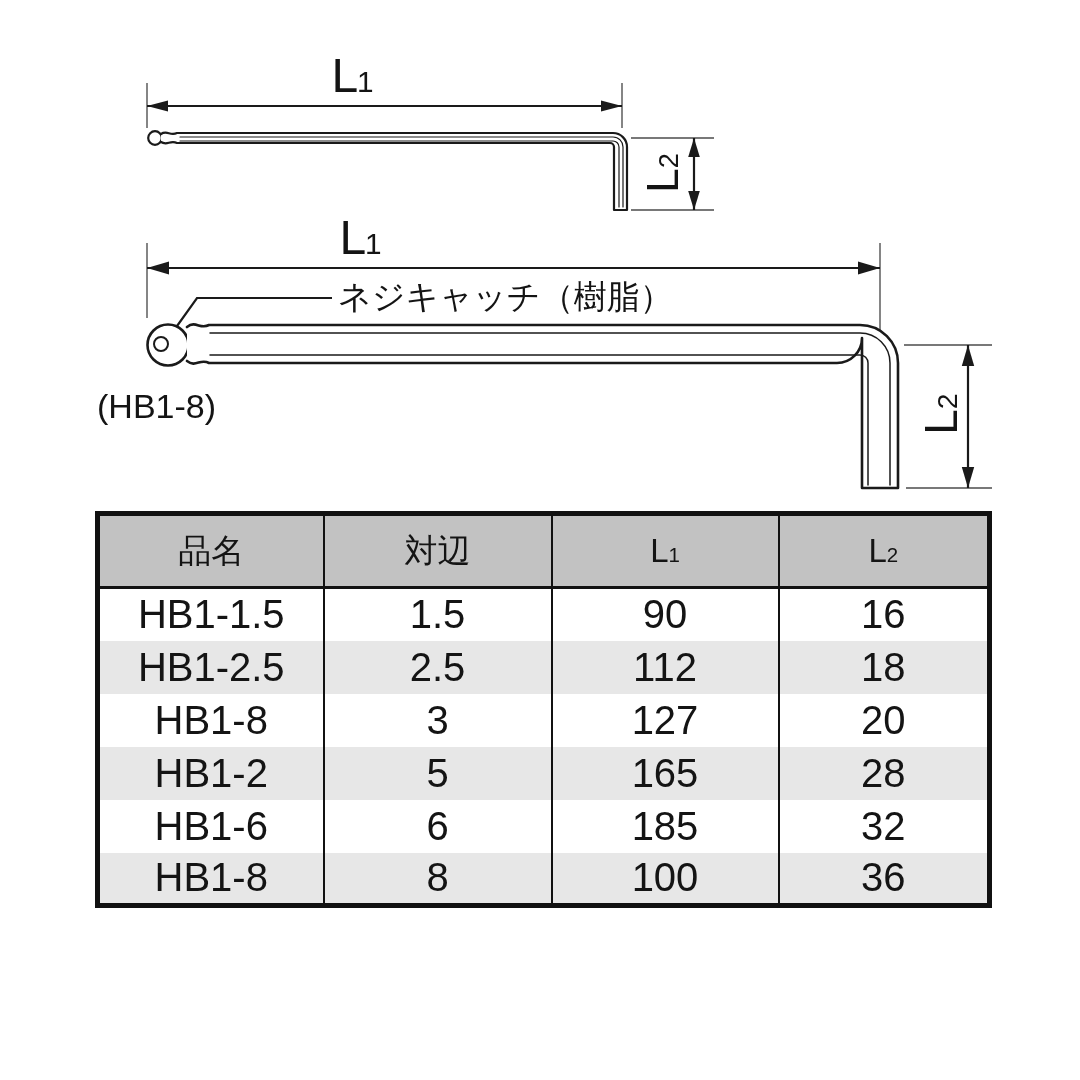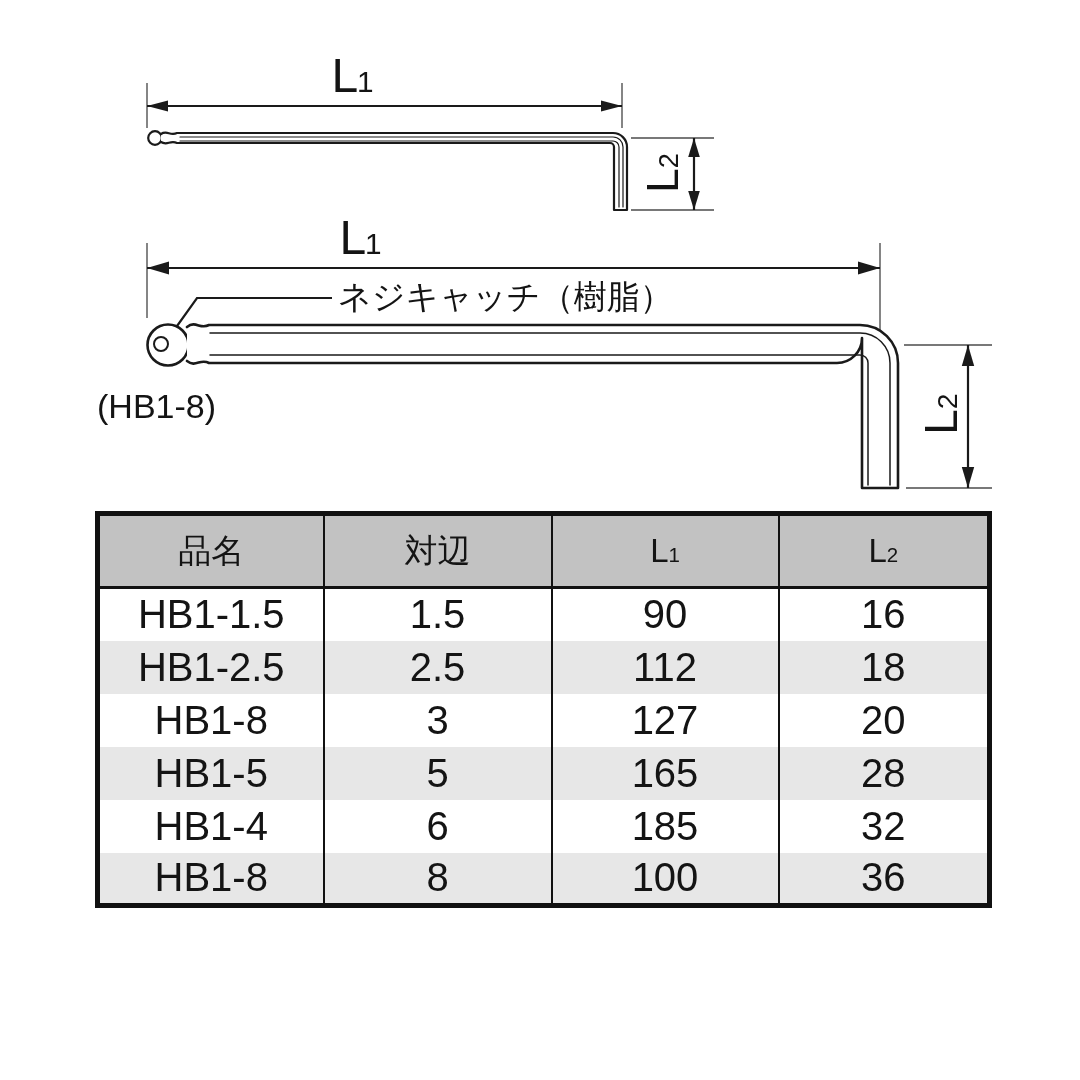--- a/index.html
+++ b/index.html
@@ -139,27 +139,27 @@
         <td>112</td>
         <td>18</td>
       </tr>
       <tr>
         <td>HB1-8</td>
         <td>3</td>
         <td>127</td>
         <td>20</td>
       </tr>
       <tr>
-        <td>HB1-5</td>
+        <td>HB1-2</td>
         <td>5</td>
         <td>165</td>
         <td>28</td>
       </tr>
       <tr>
-        <td>HB1-4</td>
+        <td>HB1-6</td>
         <td>6</td>
         <td>185</td>
         <td>32</td>
       </tr>
       <tr>
         <td>HB1-8</td>
         <td>8</td>
         <td>100</td>
         <td>36</td>
       </tr>

